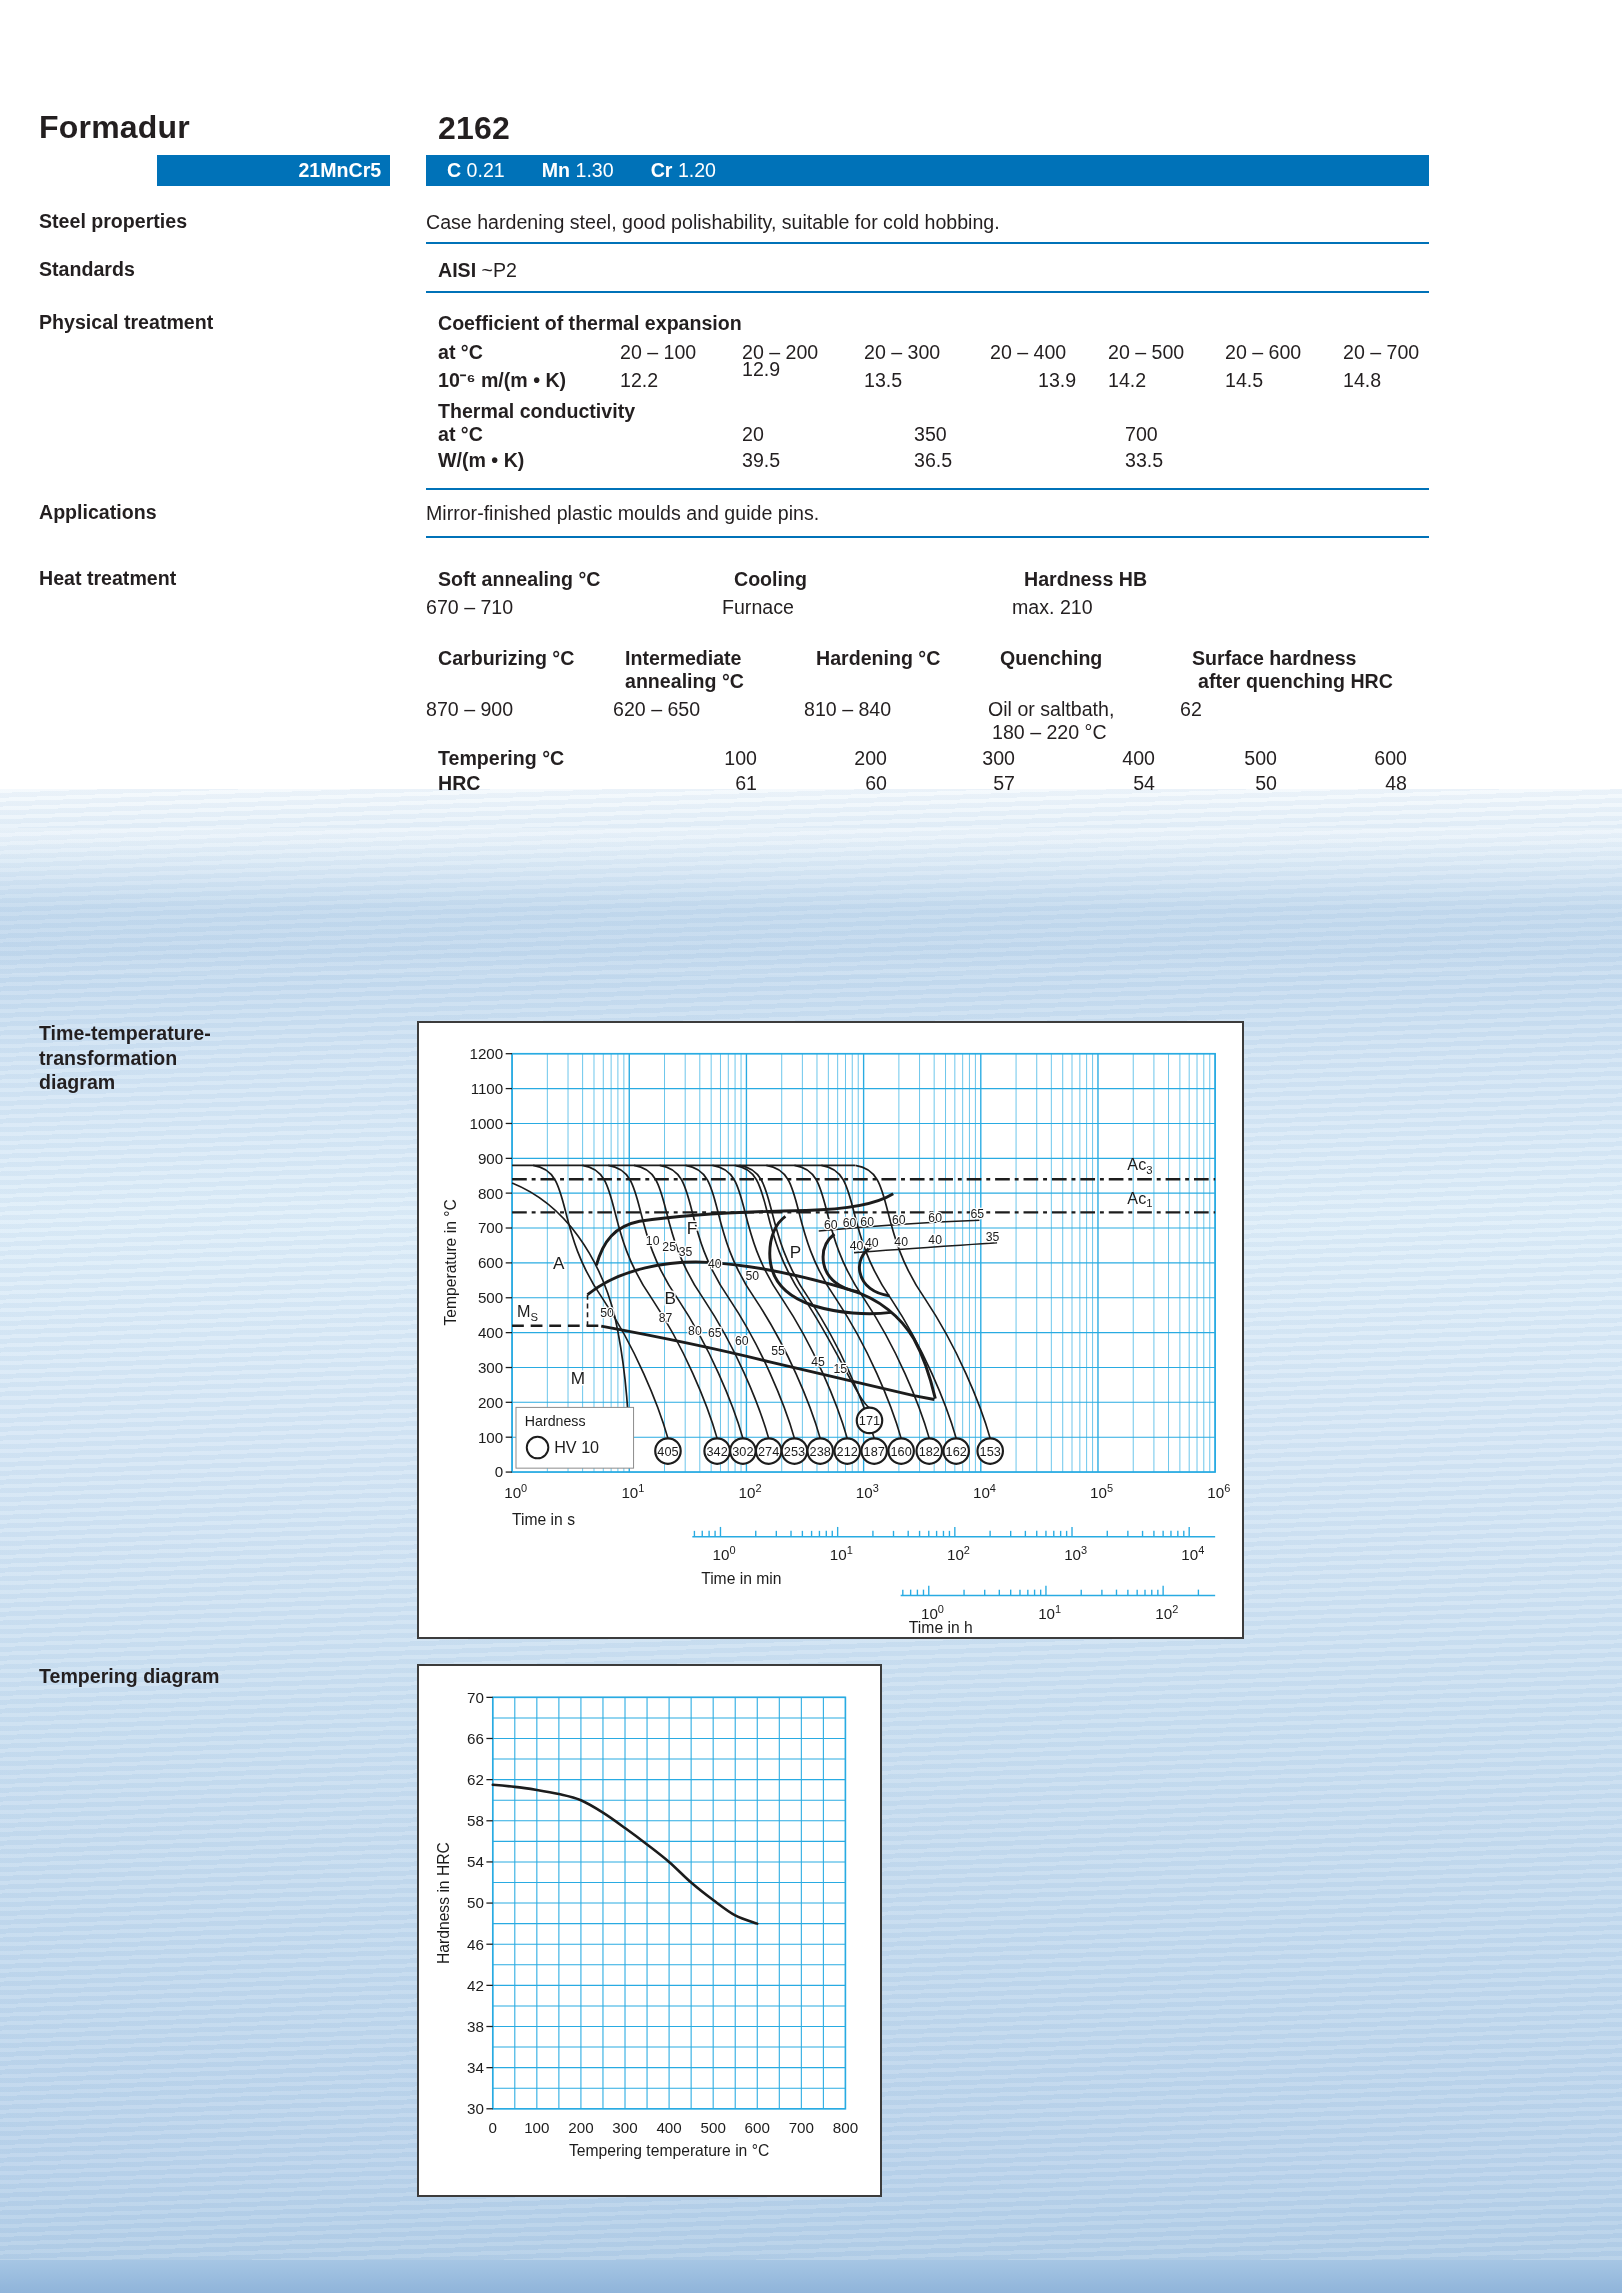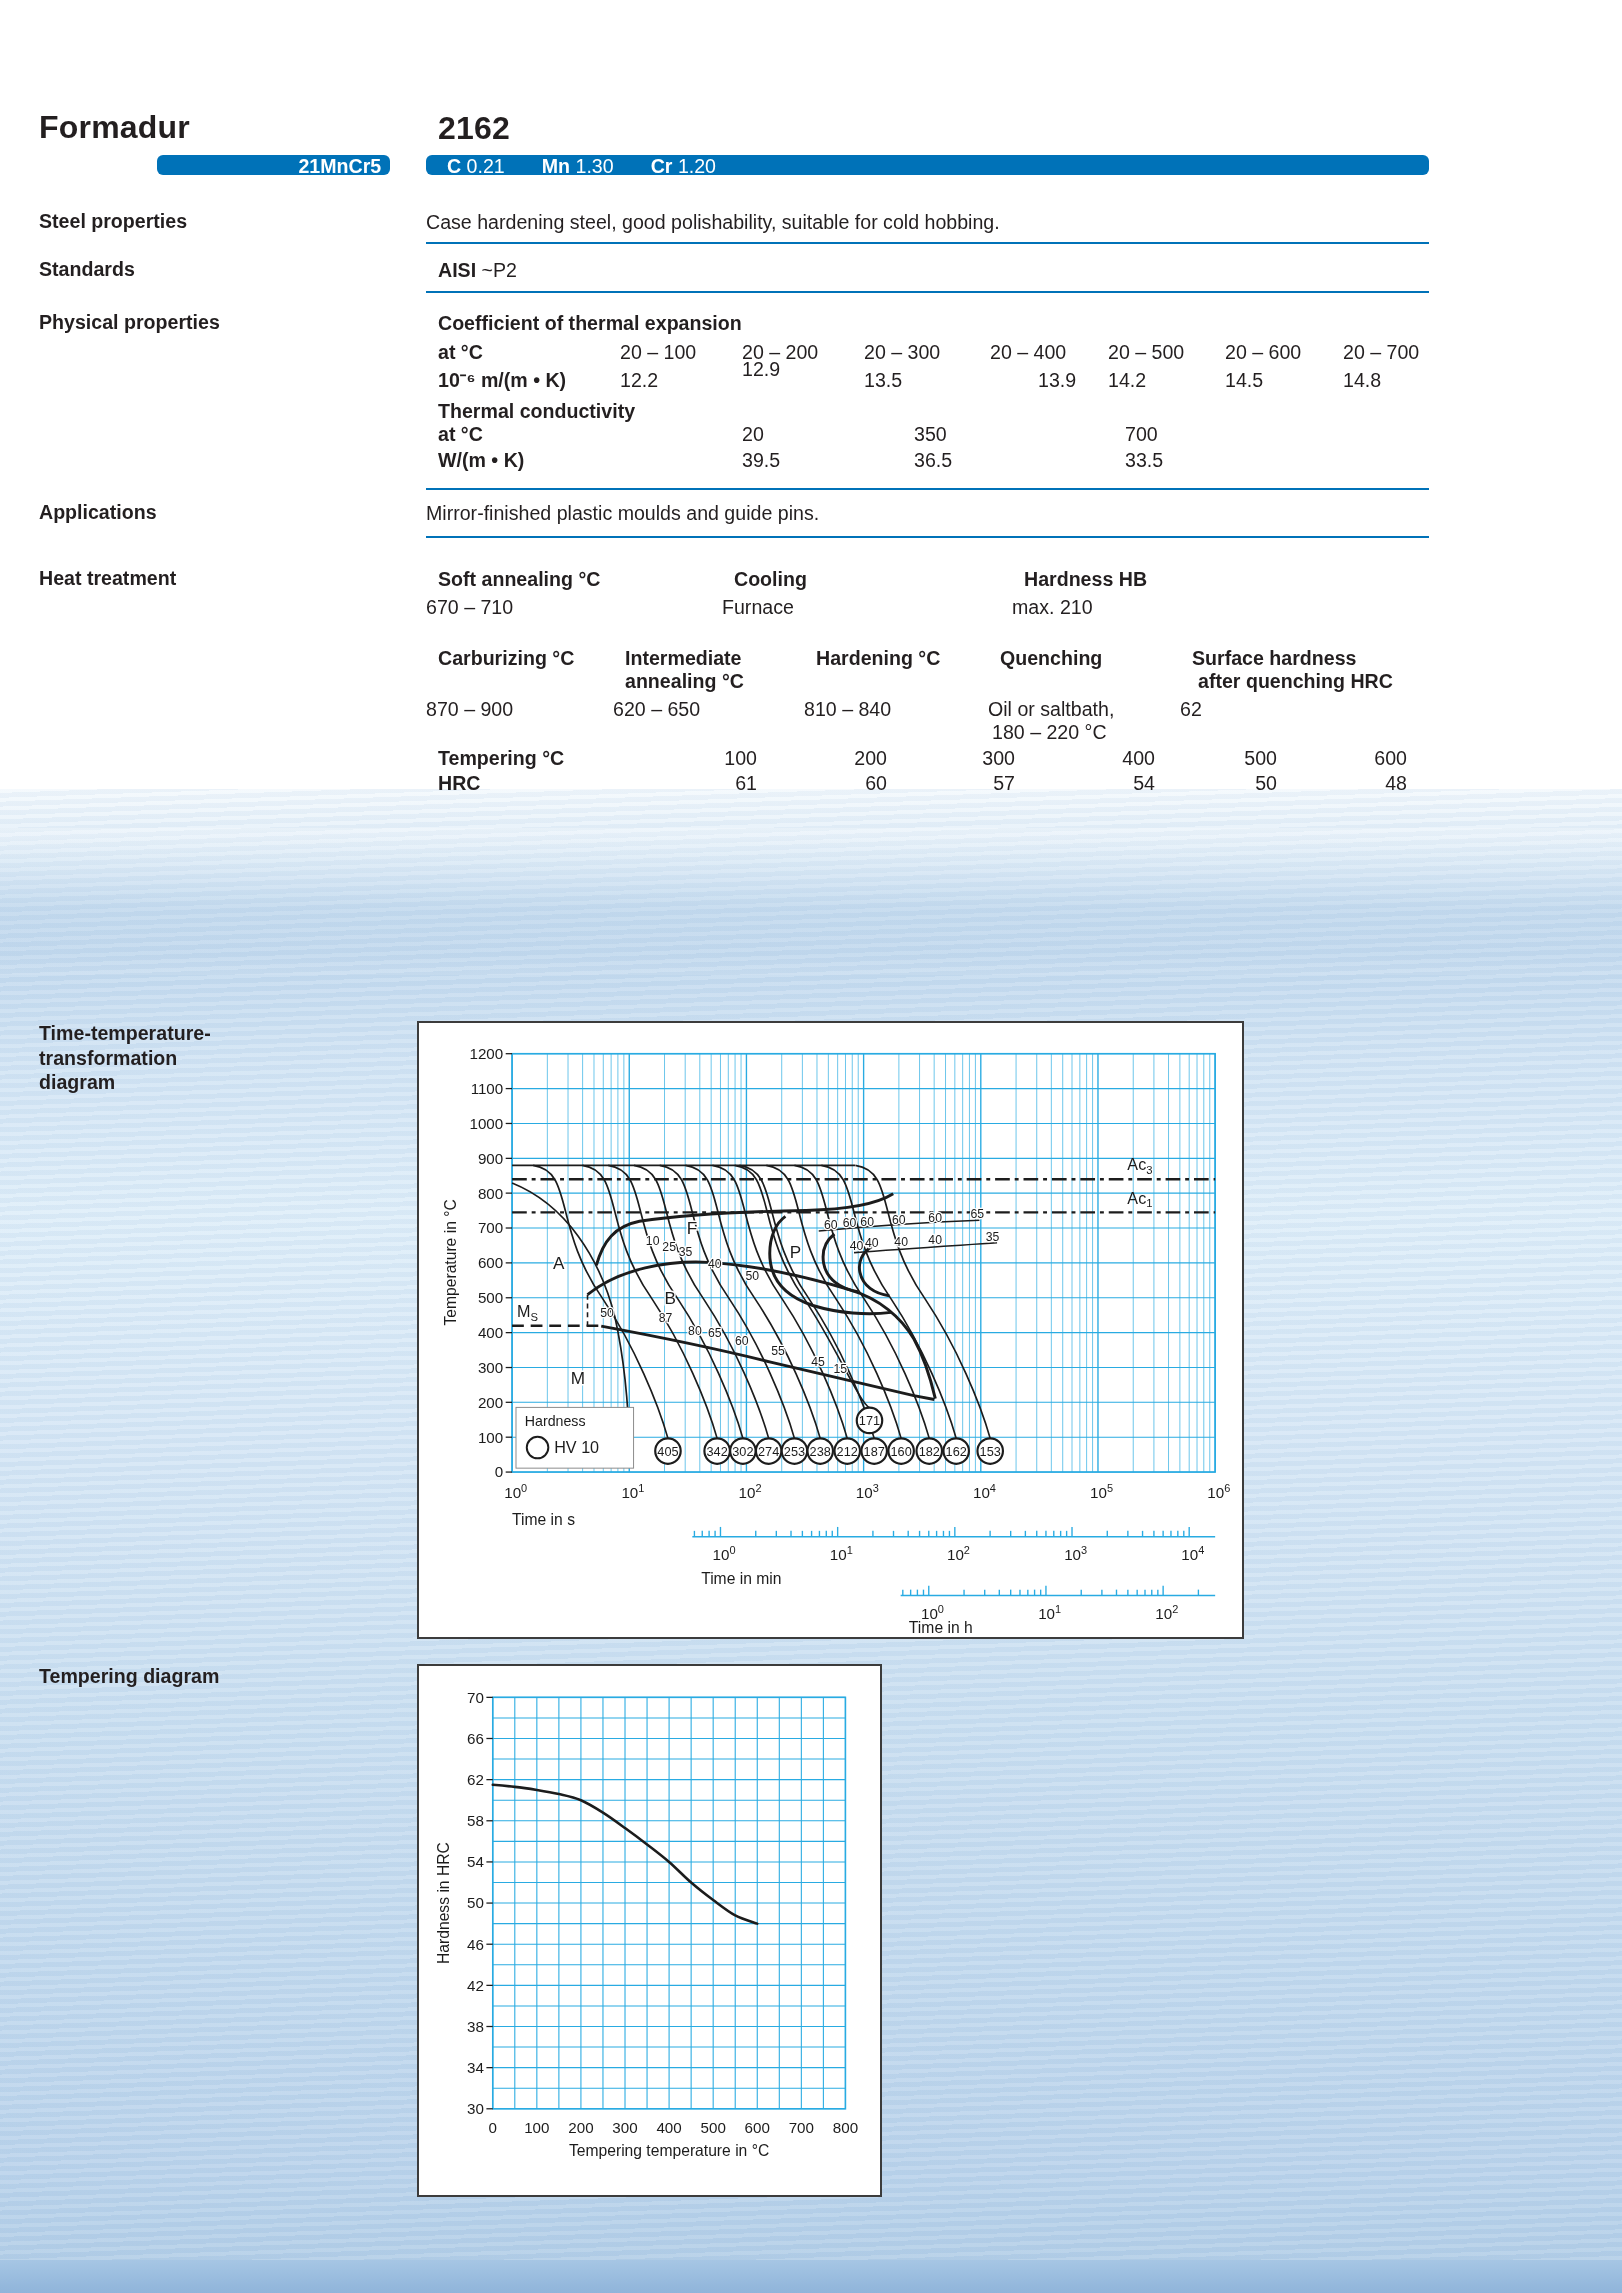--- a/index.html
+++ b/index.html
@@ -25,21 +25,21 @@
   }
   .bg-bottom{
     position:absolute;left:0;top:2260px;width:1622px;height:33px;
     background:linear-gradient(180deg,#a6c6e4,#8fb4da);
   }
   .lab{position:absolute;left:39px;width:348px;font-weight:700;font-size:19.6px;line-height:1.1;color:var(--text);}
   .t{position:absolute;font-size:19.6px;color:var(--text);white-space:nowrap;line-height:1.15;}
   .b{font-weight:700;margin-left:12px;}
   .num{position:absolute;width:71px;text-align:right;font-size:19.6px;white-space:nowrap;}
   .rule{position:absolute;left:426px;width:1003px;height:2px;background:var(--brand);}
-  .bar{position:absolute;top:155px;height:20px;background:var(--brand);color:#fff;font-size:19.6px;display:flex;align-items:flex-start;border-radius:6px;}
+  .bar{position:absolute;top:155px;height:31px;background:var(--brand);color:#fff;font-size:19.6px;display:flex;align-items:center;}
   .bar-left{left:157px;width:233px;justify-content:flex-end;padding-right:8.8px;font-weight:700;box-sizing:border-box;}
   .bar-right{left:426px;width:1003px;padding-left:21px;gap:37px;box-sizing:border-box;}
   .panel{position:absolute;background:#fff;border:2px solid #3c3c3c;}
   svg text{fill:var(--curve);font-family:"Liberation Sans", sans-serif;}
   .title{font-size:32px;letter-spacing:0.2px;}
 </style>
 </head>
 <body>
 
 <div class="page">
@@ -61,21 +61,21 @@
   </div>
 
   <div class="lab" style="top:211px">Steel properties</div>
   <div class="t" style="left:426px;top:211px">Case hardening steel, good polishability, suitable for cold hobbing.</div>
   <div class="rule" style="top:242px"></div>
 
   <div class="lab" style="top:259px">Standards</div>
   <div class="t" style="left:426px;top:259px"><span class="b">AISI</span>&nbsp;<span>~P2</span></div>
   <div class="rule" style="top:291px"></div>
 
-  <div class="lab" style="top:312px">Physical properties</div>
+  <div class="lab" style="top:312px">Physical treatment</div>
   <div class="t b" style="left:426px;top:312px">Coefficient of thermal expansion</div>
   <div class="t b" style="left:426px;top:341px">at °C</div>
   <span class="t" style="left:620px;top:341px">20 – 100</span>
   <span class="t" style="left:742px;top:341px">20 – 200</span>
   <span class="t" style="left:864px;top:341px">20 – 300</span>
   <span class="t" style="left:990px;top:341px">20 – 400</span>
   <span class="t" style="left:1108px;top:341px">20 – 500</span>
   <span class="t" style="left:1225px;top:341px">20 – 600</span>
   <span class="t" style="left:1343px;top:341px">20 – 700</span>
   <div class="t b" style="left:426px;top:369px">10⁻⁶ m/(m • K)</div>

